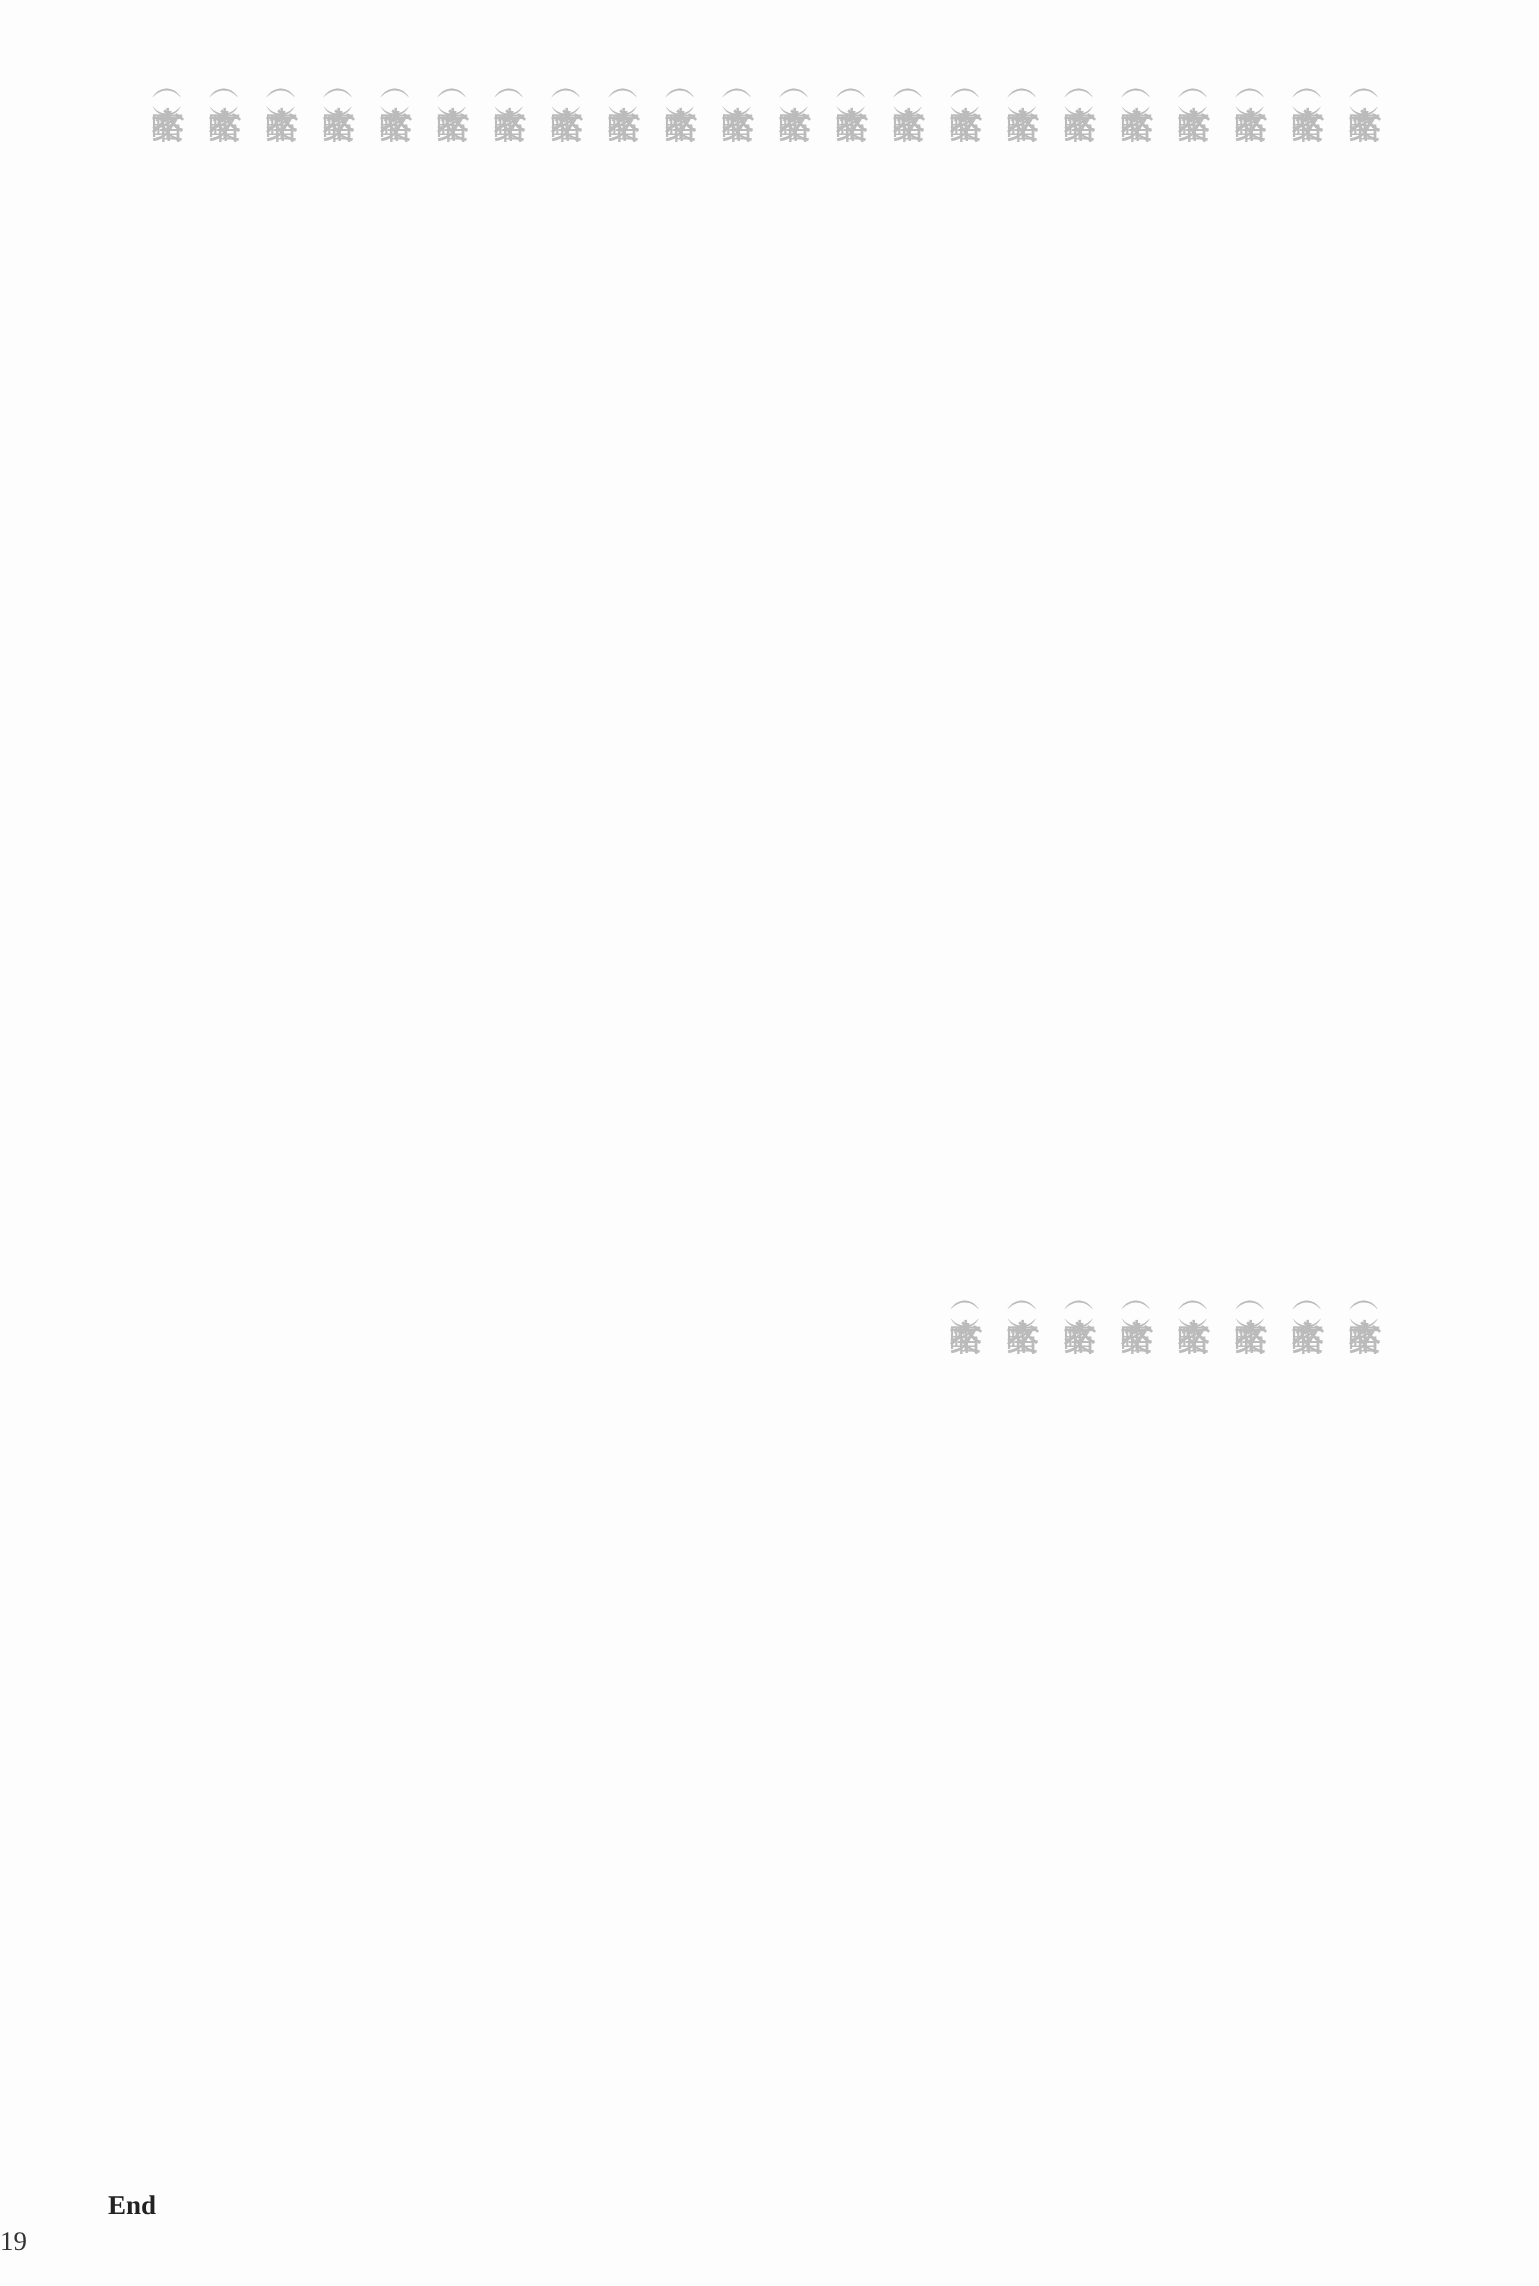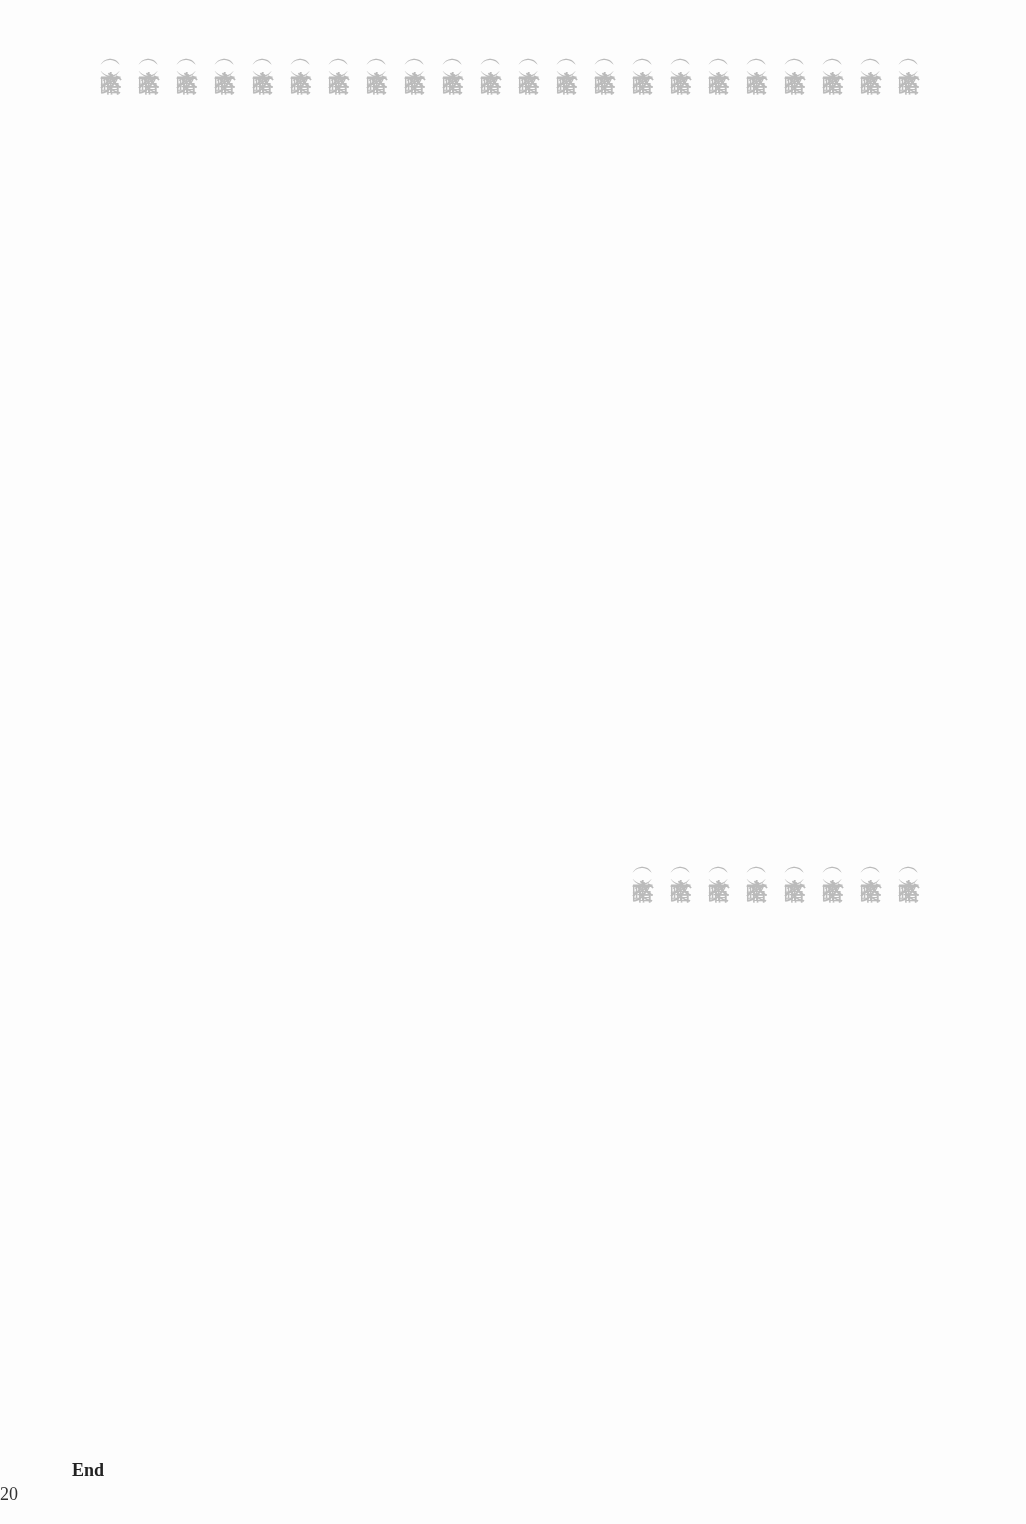--- a/index.html
+++ b/index.html
@@ -99,15 +99,15 @@
     <span class="line">（本文省略）</span>
     <span class="line">（本文省略）</span>
     <span class="line">（本文省略）</span>
     <span class="line">（本文省略）</span>
     <span class="line">（本文省略）</span>
     <span class="line">（本文省略）</span>
     <span class="line">（本文省略）</span>
   </div>
 
   <div class="end-marker">End</div>
-  <div class="page-number">20</div>
+  <div class="page-number">19</div>
 
 </div>
 
 </body></html>

